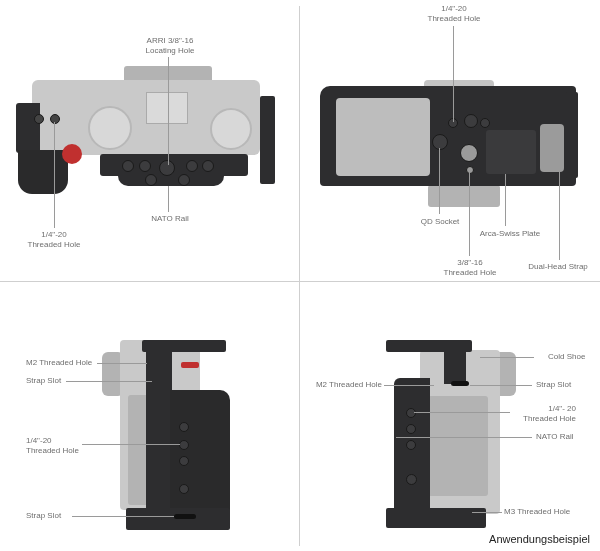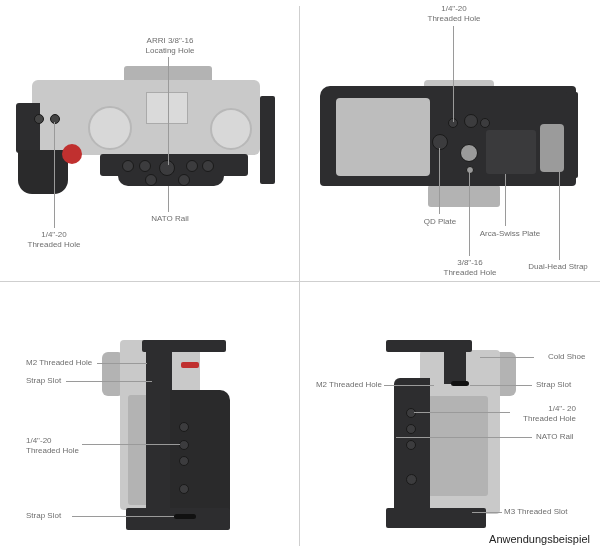--- a/index.html
+++ b/index.html
@@ -75,21 +75,21 @@
   <div class="hole" style="left:480px;top:118px;width:8px;height:8px;"></div>
   <div class="hole" style="left:432px;top:134px;width:14px;height:14px;"></div>
   <div class="hole" style="left:460px;top:144px;width:16px;height:16px;background:#9a9a9a;"></div>
   <div class="hole sm" style="left:466px;top:166px;width:6px;height:6px;background:#9a9a9a;"></div>
 
   <div class="lbl c" style="left:414px;top:4px;width:80px;">
     <div>1/4"-20</div>
     <div>Threaded Hole</div>
   </div>
   <div class="line" style="left:453px;top:26px;width:1px;height:96px;"></div>
-  <div class="lbl c" style="left:410px;top:217px;width:60px;">QD Plate</div>
+  <div class="lbl c" style="left:410px;top:217px;width:60px;">QD Socket</div>
   <div class="line" style="left:439px;top:148px;width:1px;height:66px;"></div>
   <div class="lbl c" style="left:472px;top:229px;width:76px;">Arca-Swiss Plate</div>
   <div class="line" style="left:505px;top:174px;width:1px;height:52px;"></div>
   <div class="lbl c" style="left:430px;top:258px;width:80px;">
     <div>3/8"-16</div>
     <div>Threaded Hole</div>
   </div>
   <div class="line" style="left:469px;top:172px;width:1px;height:84px;"></div>
   <div class="lbl c" style="left:518px;top:262px;width:80px;">Dual-Head Strap</div>
   <div class="line" style="left:559px;top:172px;width:1px;height:88px;"></div>
@@ -143,17 +143,17 @@
   <div class="line" style="left:384px;top:385px;width:50px;height:1px;"></div>
   <div class="lbl" style="left:536px;top:380px;">Strap Slot</div>
   <div class="line" style="left:470px;top:385px;width:62px;height:1px;"></div>
   <div class="lbl r" style="left:500px;top:404px;width:76px;">
     <div>1/4"- 20</div>
     <div>Threaded Hole</div>
   </div>
   <div class="line" style="left:414px;top:412px;width:96px;height:1px;"></div>
   <div class="lbl" style="left:536px;top:432px;">NATO Rail</div>
   <div class="line" style="left:396px;top:437px;width:136px;height:1px;"></div>
-  <div class="lbl" style="left:504px;top:507px;">M3 Threaded Slot</div>
+  <div class="lbl" style="left:504px;top:507px;">M3 Threaded Hole</div>
   <div class="line" style="left:472px;top:512px;width:30px;height:1px;"></div>
 </div>
 
 <div class="caption">Anwendungsbeispiel</div>
 
 </body></html>

